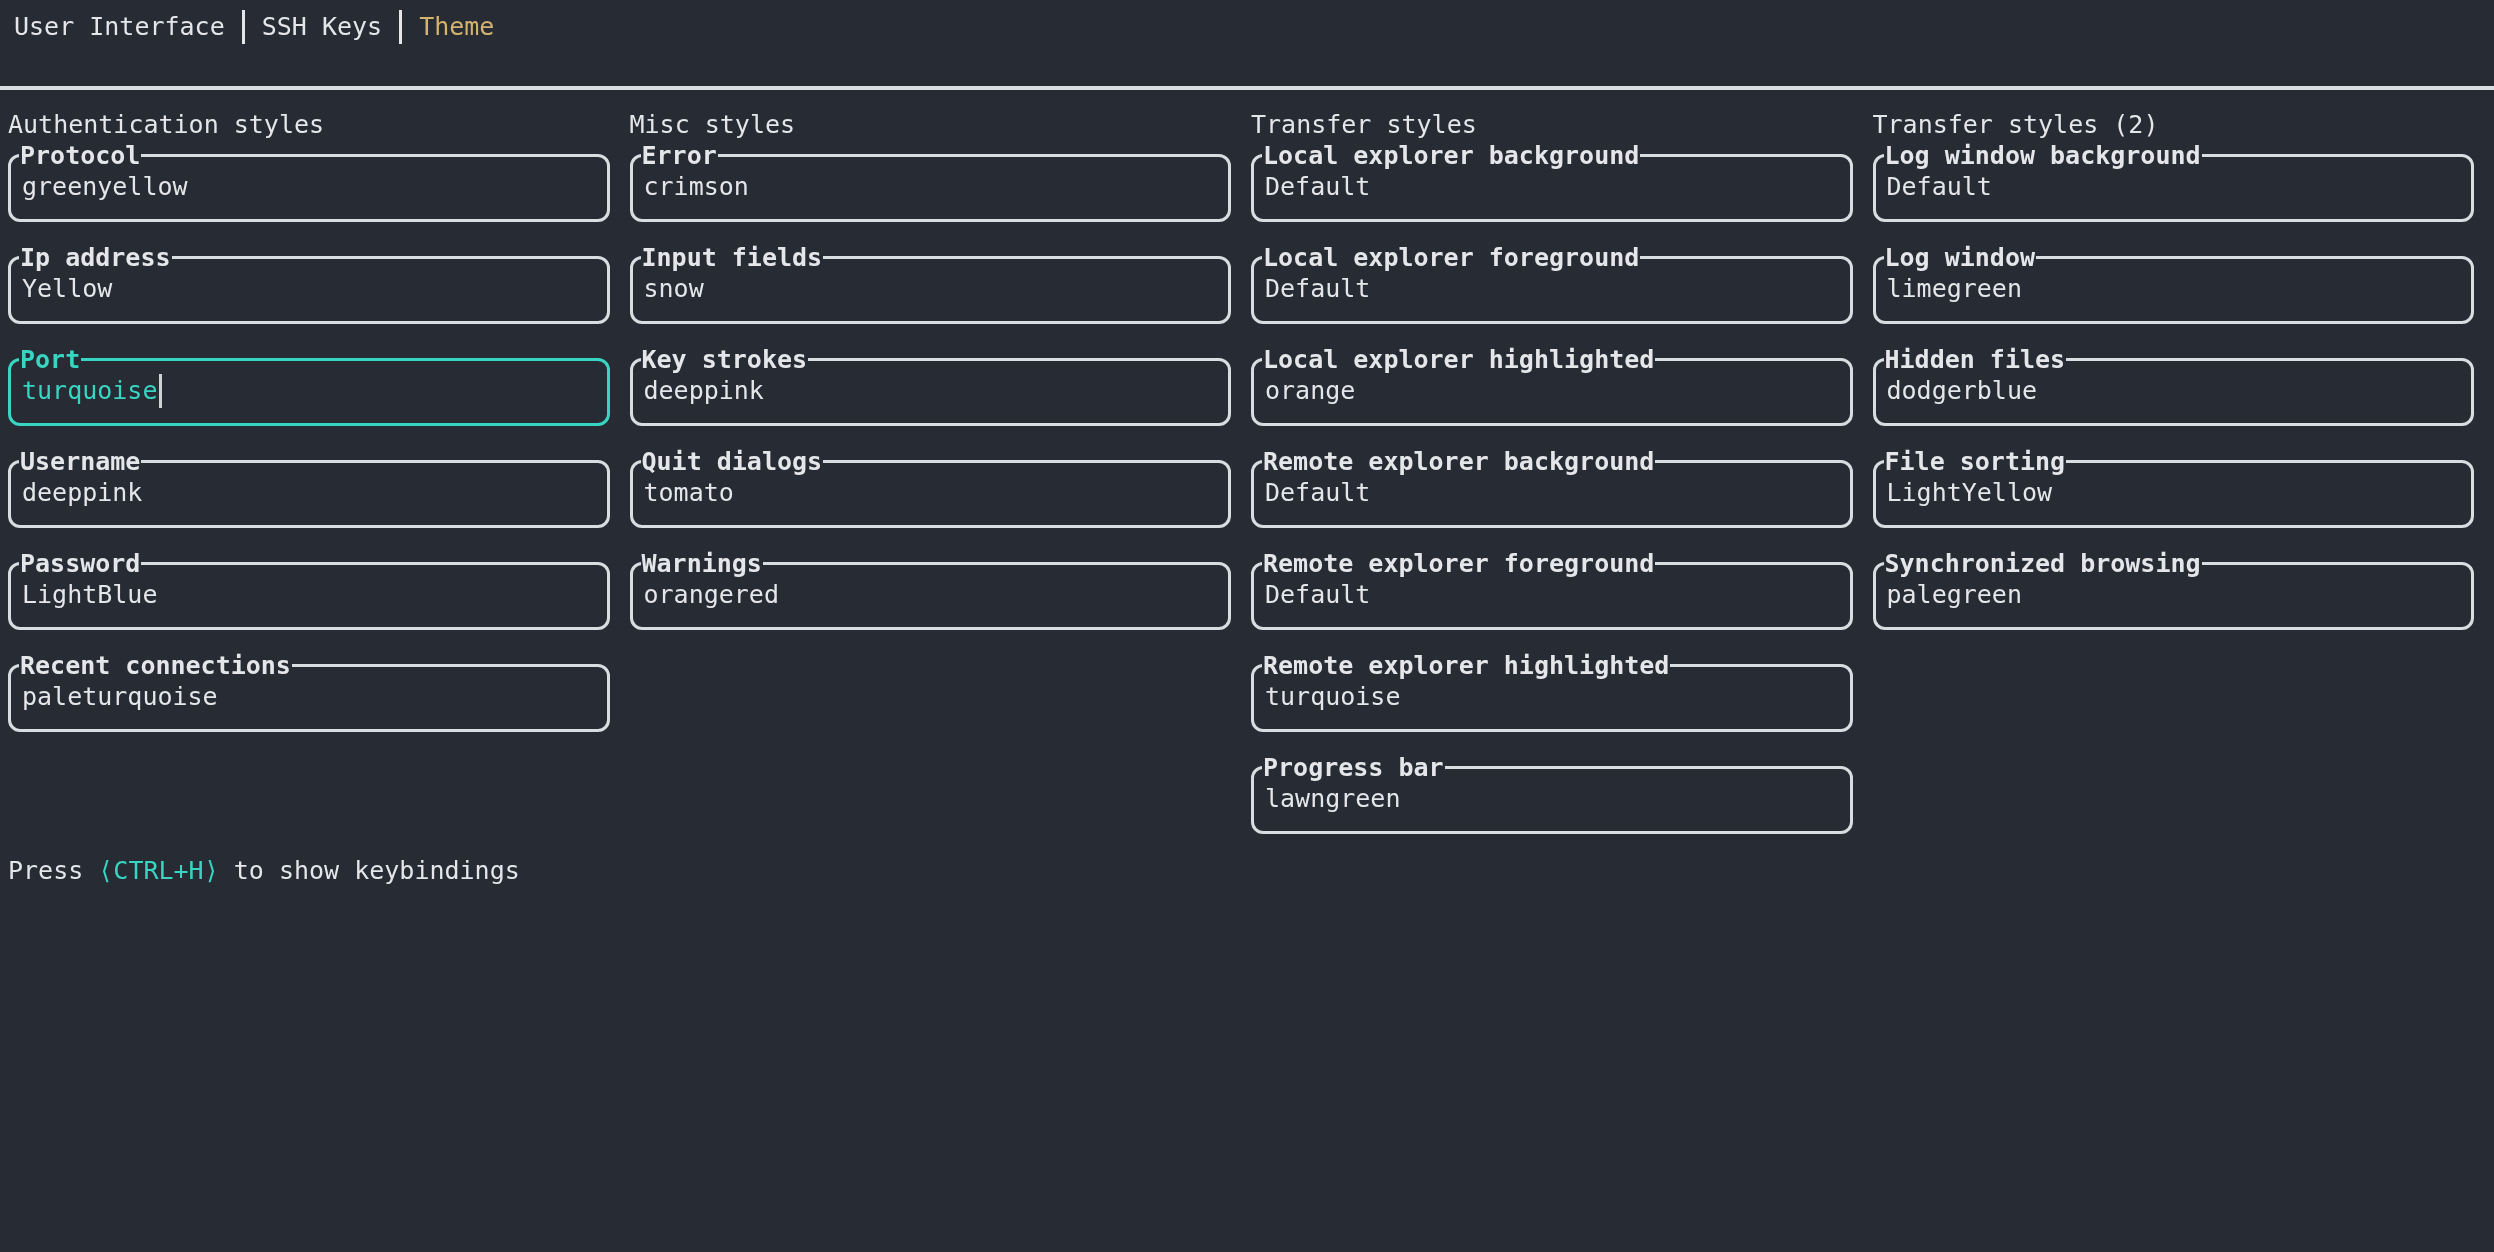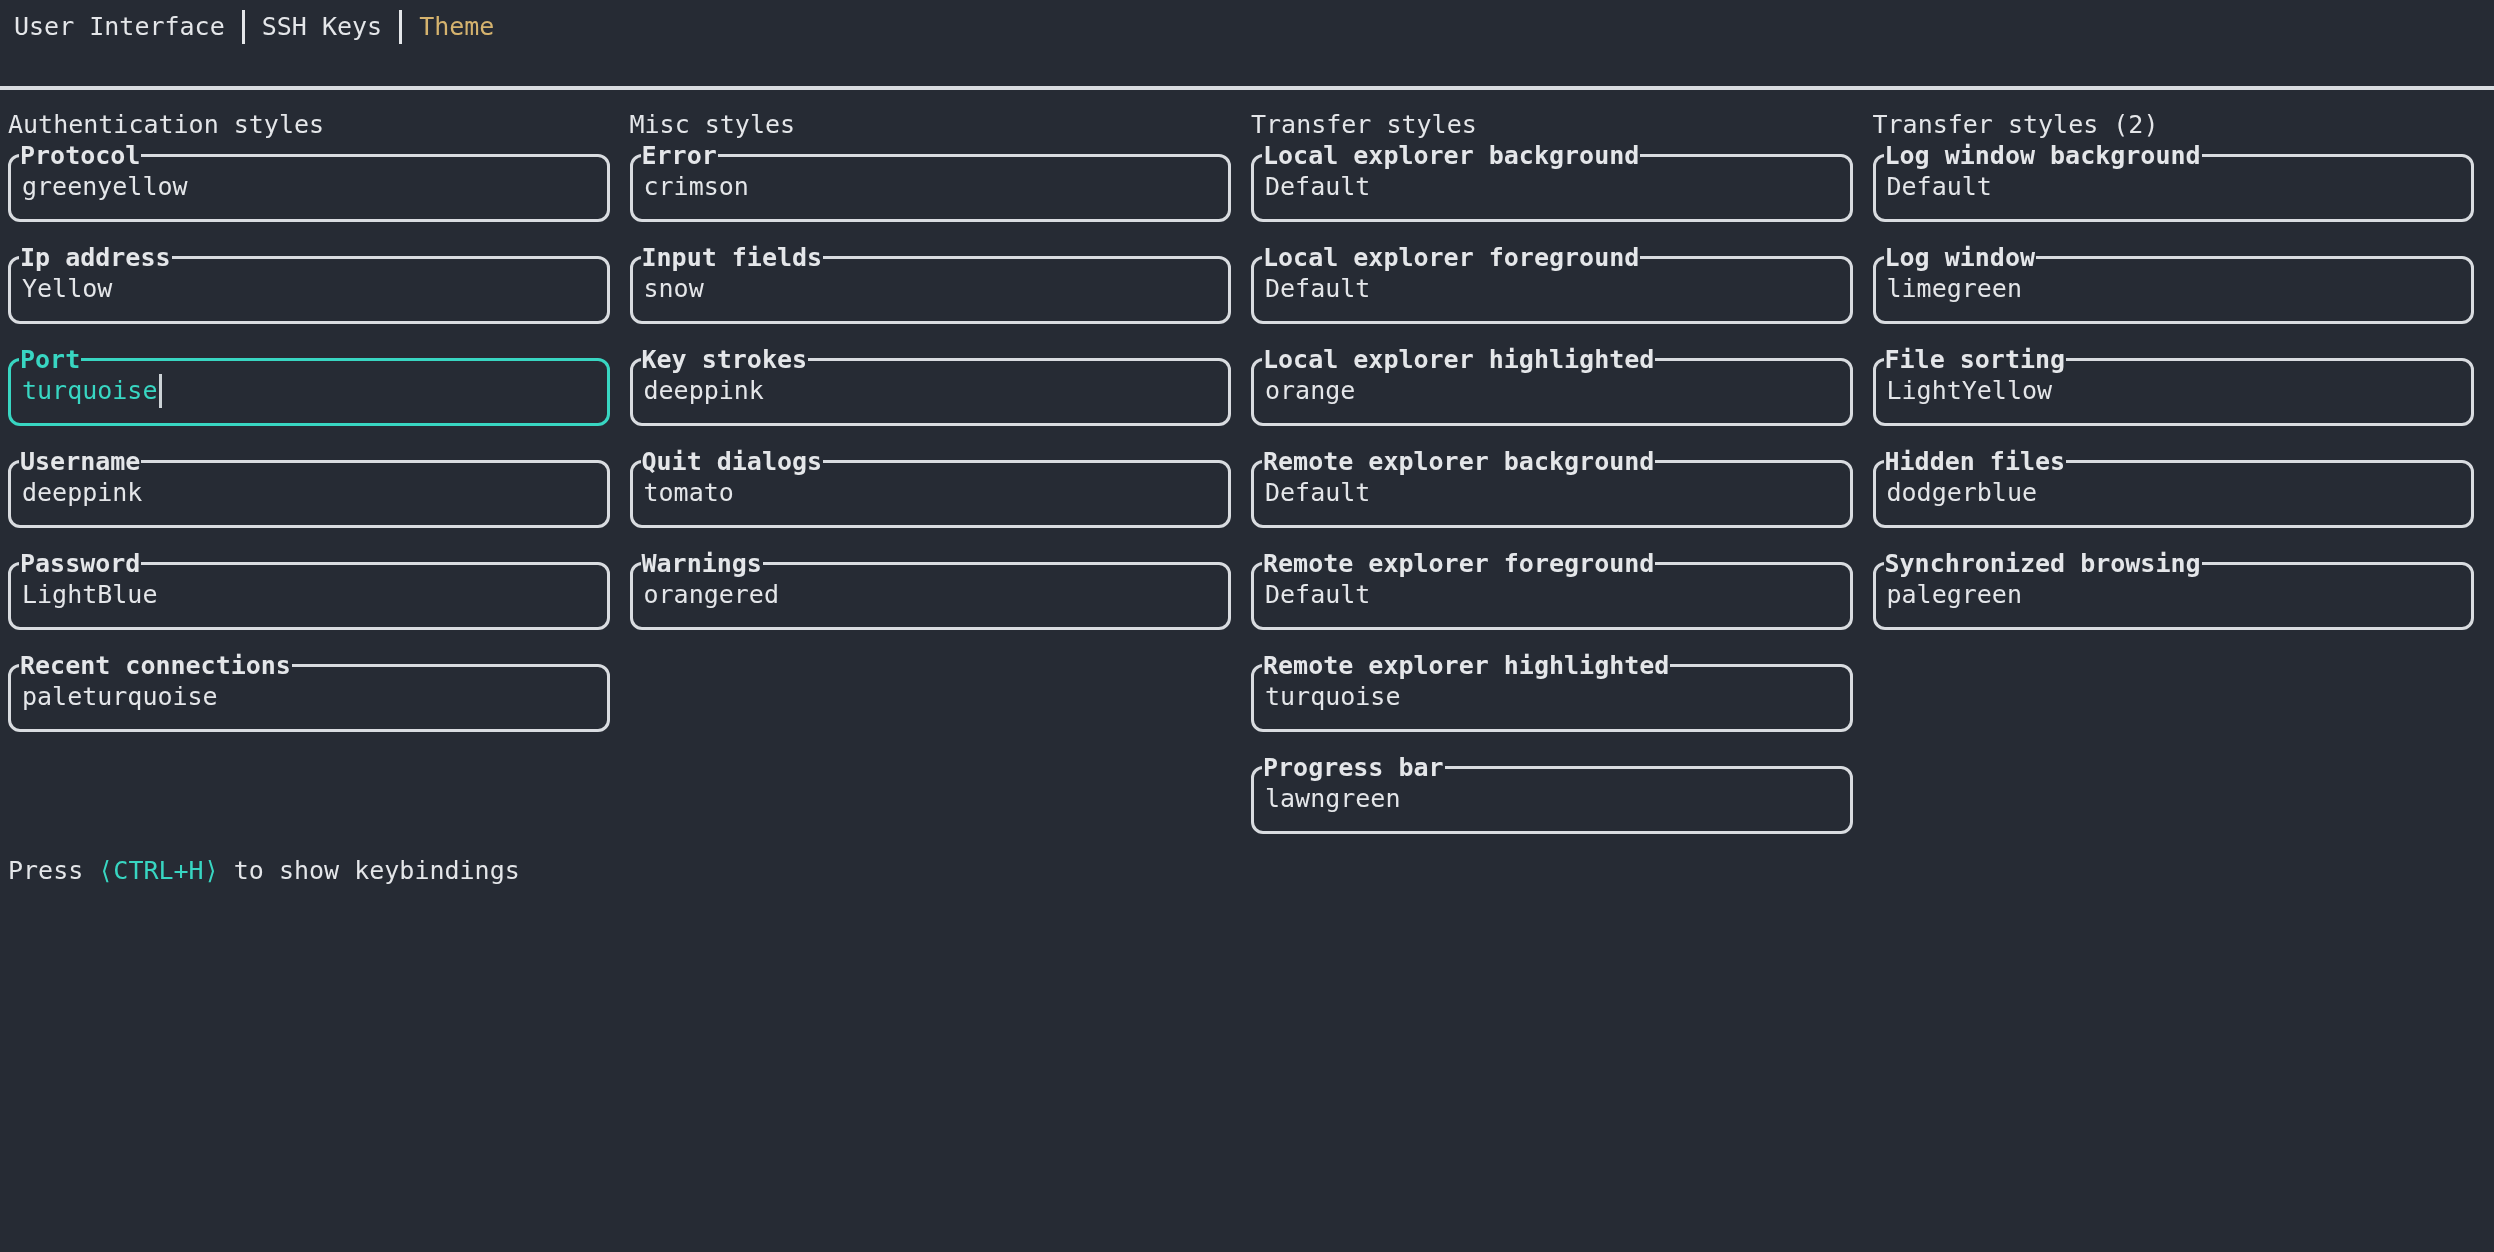--- a/index.html
+++ b/index.html
@@ -196,29 +196,29 @@
             <span class="fvalue">Default</span>
           </div>
         </div>
         <div class="field">
           <span class="flabel">Log window</span>
           <div class="vline">
             <span class="fvalue">limegreen</span>
           </div>
         </div>
         <div class="field">
+          <span class="flabel">Hidden files</span>
+          <div class="vline">
+            <span class="fvalue">dodgerblue</span>
+          </div>
+        </div>
+        <div class="field">
           <span class="flabel">File sorting</span>
           <div class="vline">
             <span class="fvalue">LightYellow</span>
-          </div>
-        </div>
-        <div class="field">
-          <span class="flabel">Hidden files</span>
-          <div class="vline">
-            <span class="fvalue">dodgerblue</span>
           </div>
         </div>
         <div class="field">
           <span class="flabel">Synchronized browsing</span>
           <div class="vline">
             <span class="fvalue">palegreen</span>
           </div>
         </div>
       </div>
     </div>

